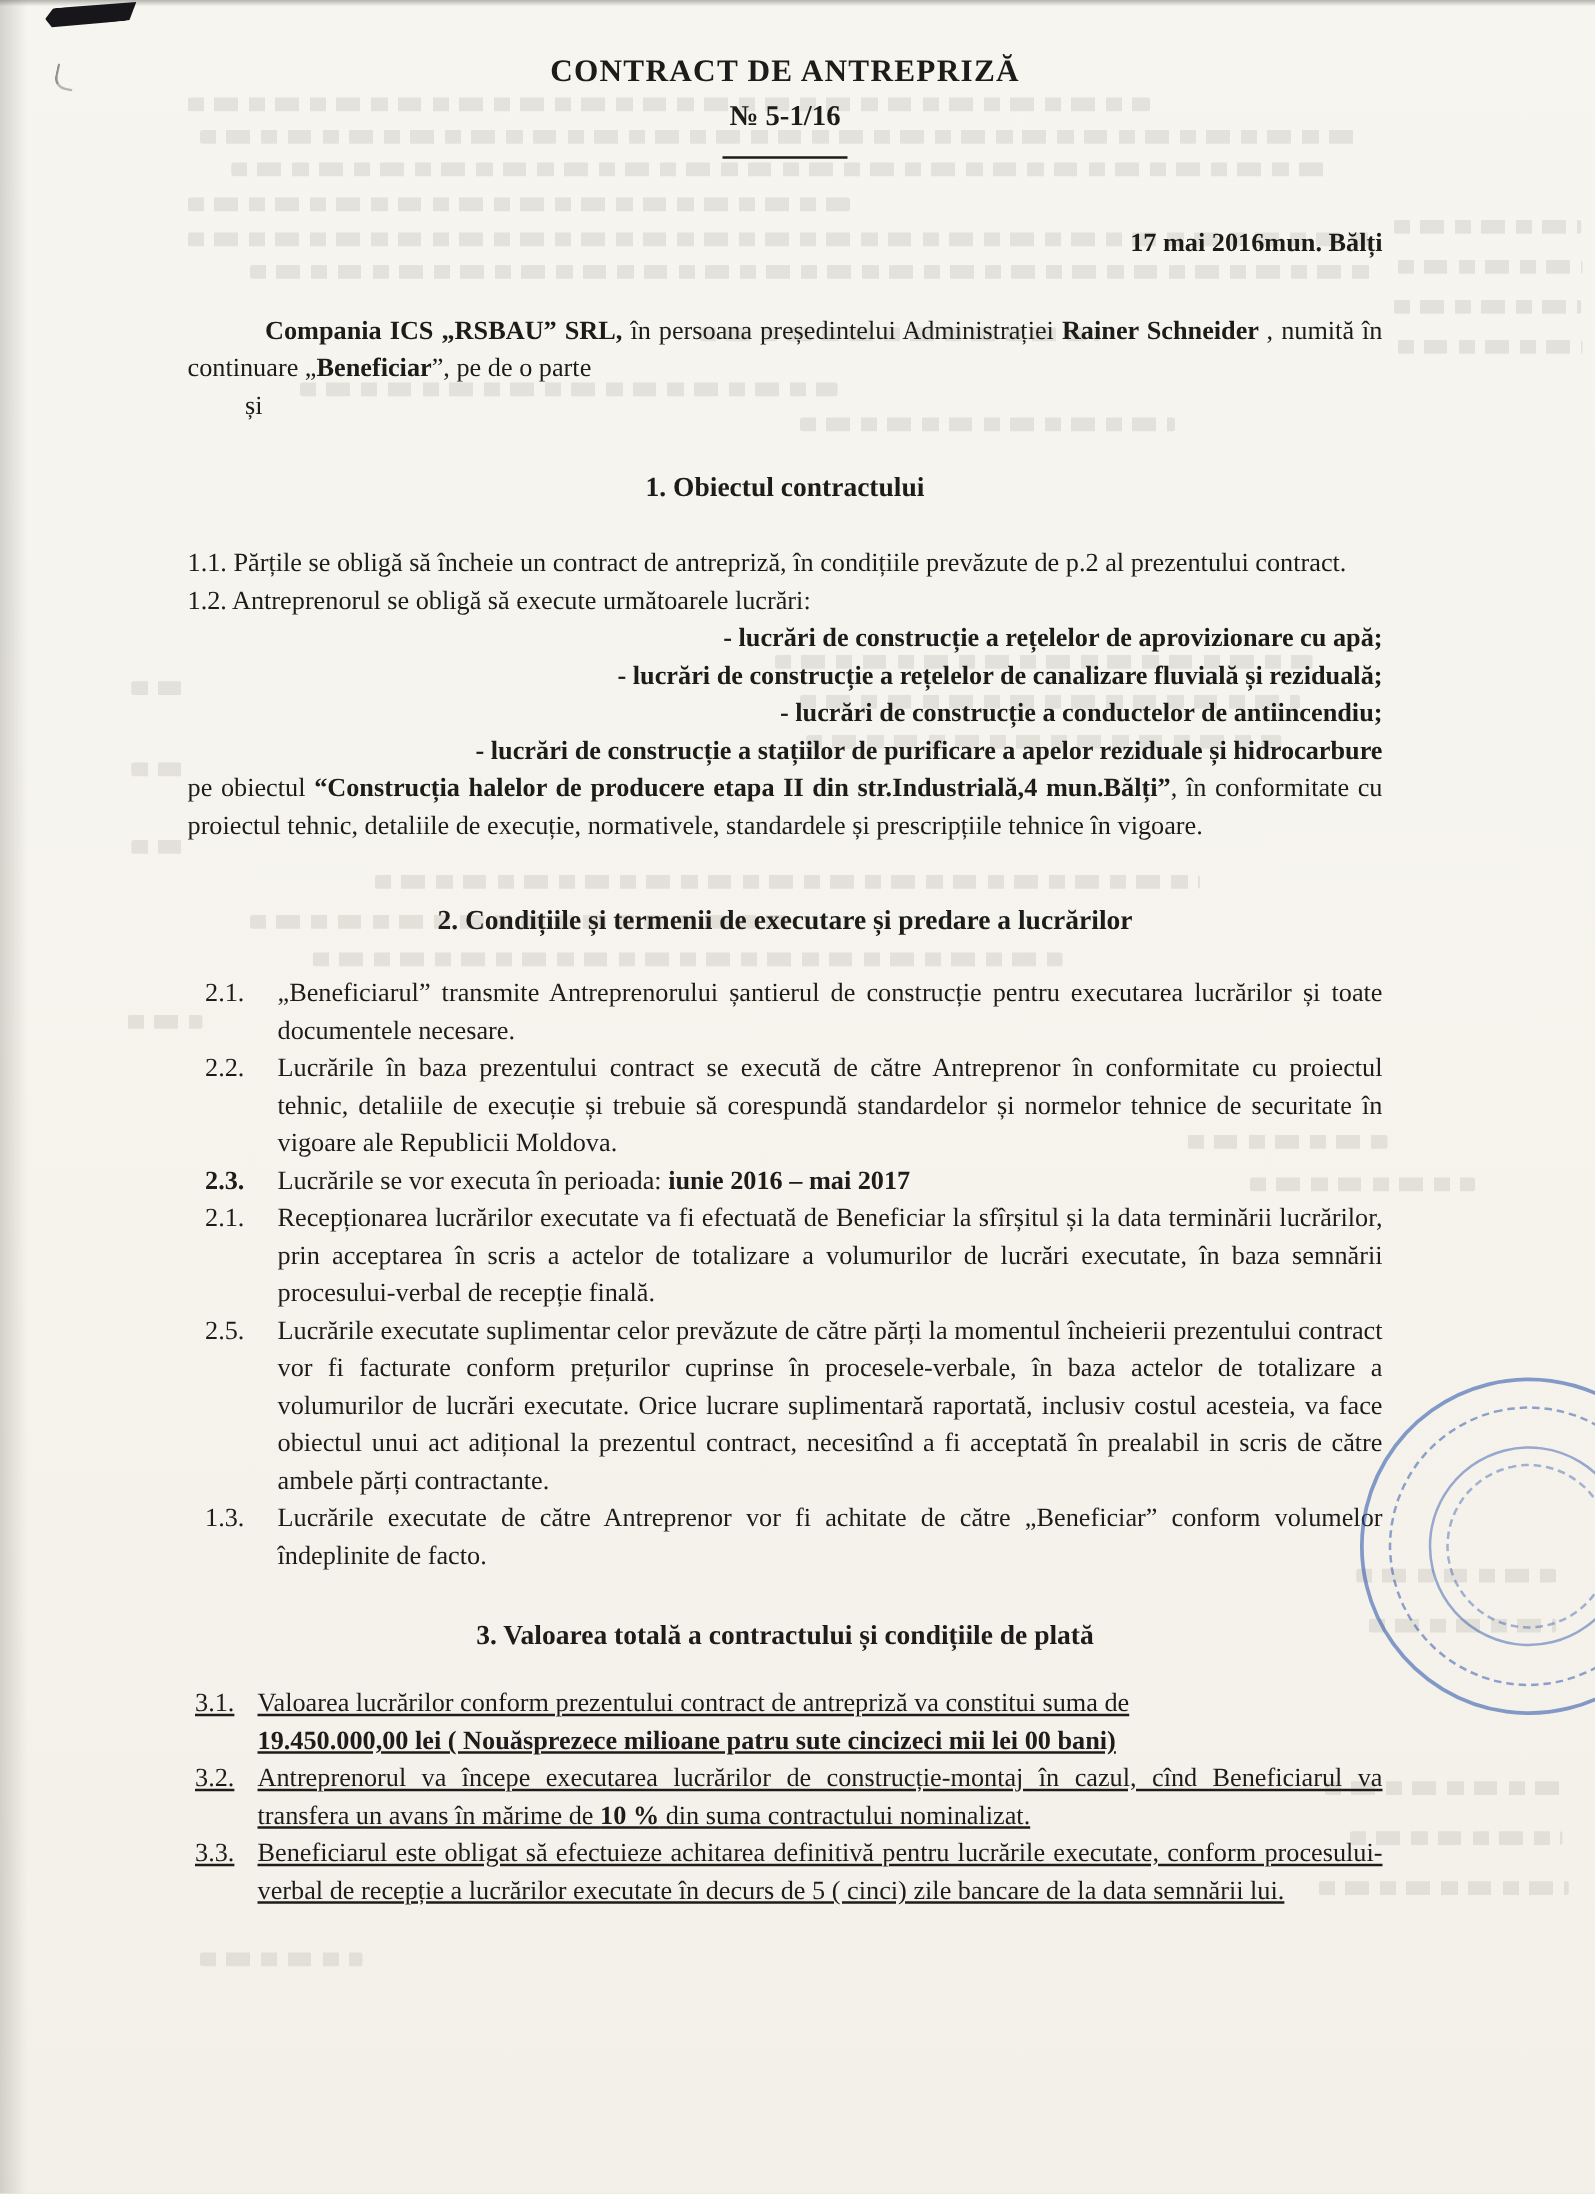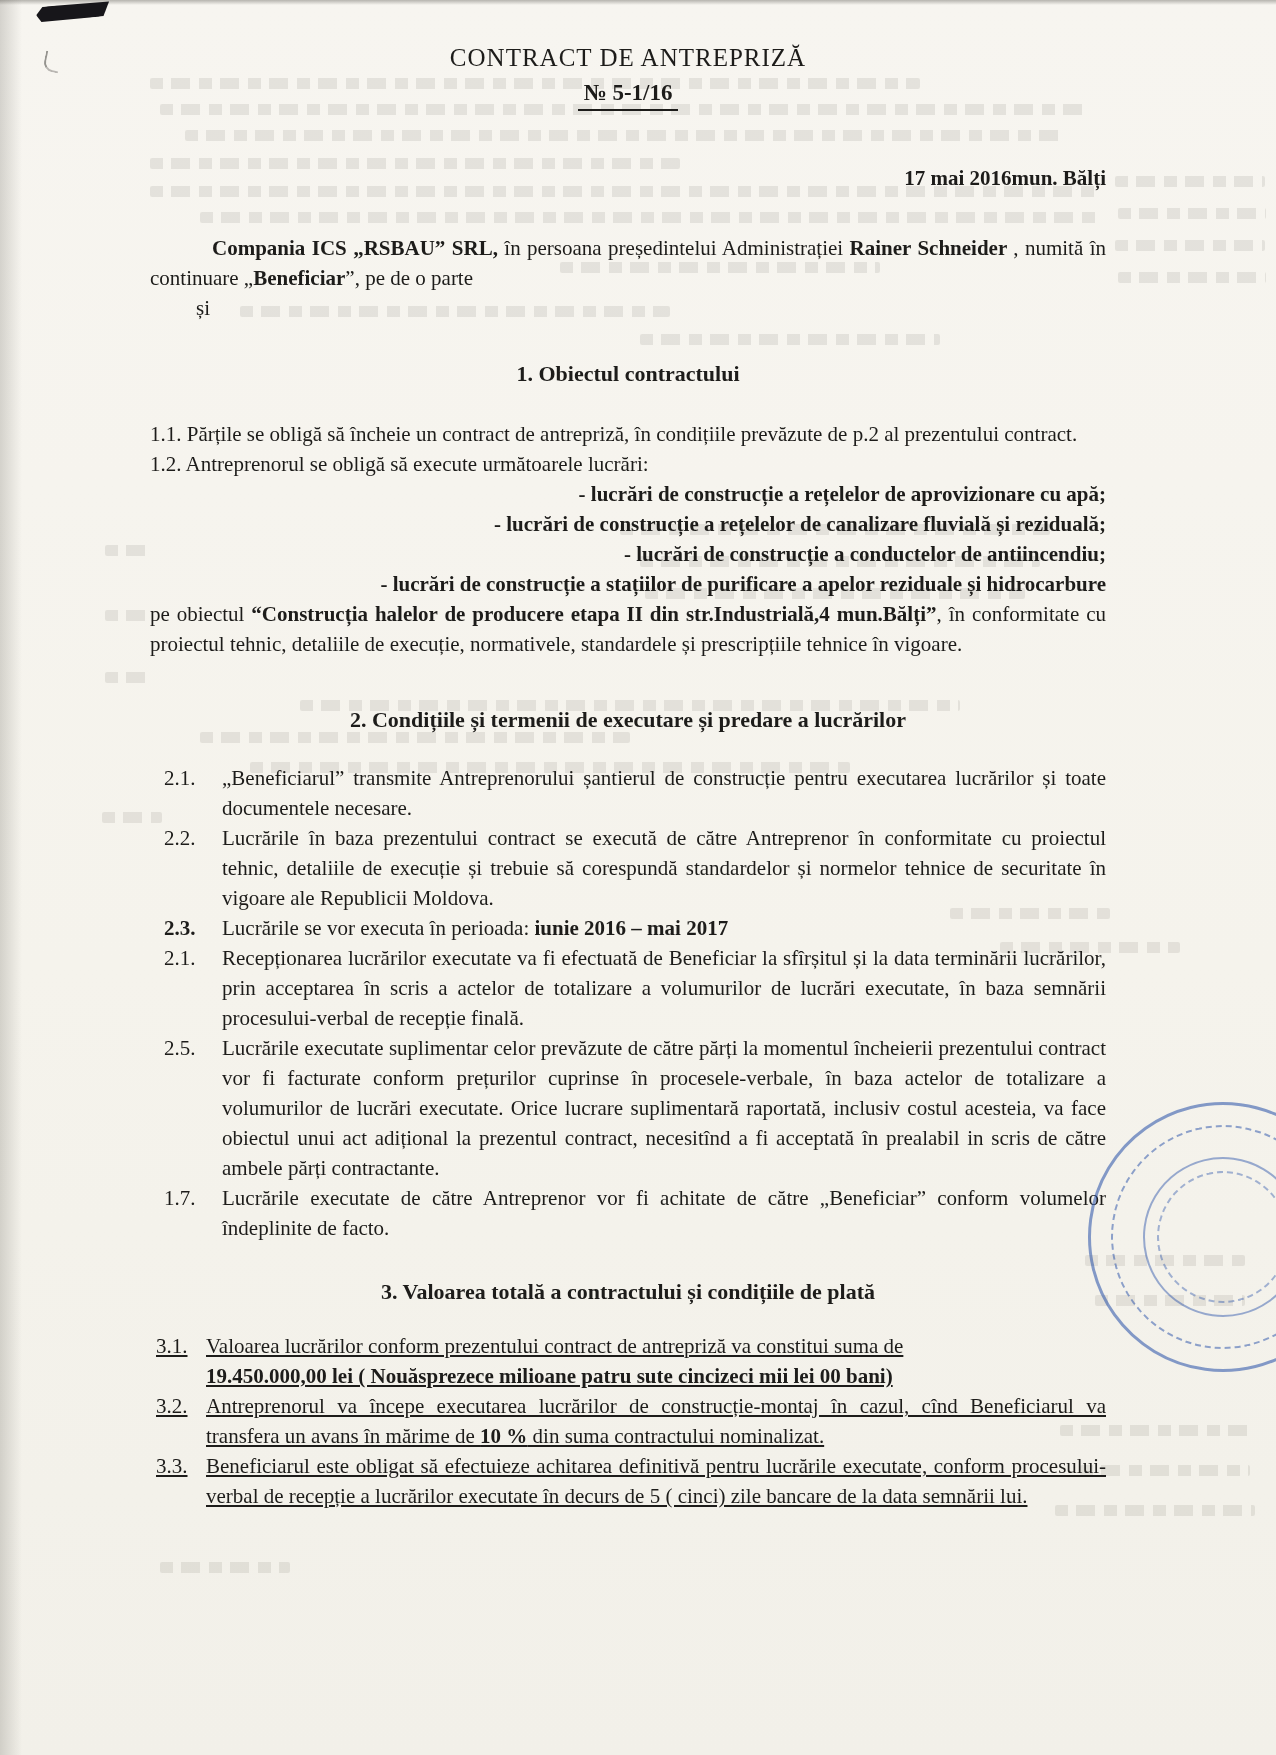--- a/index.html
+++ b/index.html
@@ -25,23 +25,23 @@
     border-left:2px solid rgba(70,68,64,.55);border-bottom:2px solid rgba(70,68,64,.35);
     border-radius:0 0 0 10px;transform:rotate(12deg);}
   
   .bl{position:absolute;display:block;height:11px;opacity:.13;filter:blur(.6px);border-radius:2px;
     background:repeating-linear-gradient(90deg,#6e6a60 0 13px,transparent 13px 21px,#6e6a60 21px 40px,transparent 40px 49px);}
   
   .content{position:absolute;left:150px;top:42px;width:956px;font-size:21px;line-height:30px;}
   .content p{margin:0;}
   .jp{text-align:justify;}
   .b{font-weight:bold;}
-  .title{text-align:center;font-weight:normal;font-size:25px;letter-spacing:1px;line-height:32px;}
+  .title{text-align:center;font-weight:bold;font-size:25px;letter-spacing:1px;line-height:32px;}
   .numline{text-align:center;font-weight:bold;font-size:23px;margin-top:4px;}
-  .numline .u{display:inline-block;border-bottom:2px solid #1d1c1a;padding:0 6px 1px;}
+  .numline .u{display:inline-block;border-bottom:2px solid #1d1c1a;padding:0 6px 17px;}
   .daterow{display:flex;justify-content:flex-end;font-weight:bold;margin-top:52px;padding-left:80px;}
   .ind{text-indent:62px;}
   .pre1{margin-top:40px !important;}
   .conj{margin-left:46px !important;}
   .h{text-align:center;font-weight:bold;font-size:22px;margin:36px 0 30px;}
   .h2sp{margin-top:46px;margin-bottom:28px;}
   .h3sp{margin-top:34px;margin-bottom:24px;}
   .c11{margin-top:2px !important;}
   .sub{margin-left:62px !important;font-weight:bold;}
   .bullet{margin-left:92px !important;font-weight:bold;text-align:right;}
@@ -145,21 +145,21 @@
     </div>
     <div class="item">
       <span class="n">2.1.</span>
       <span class="t">Recepționarea lucrărilor executate va fi efectuată de Beneficiar la sfîrșitul și la data terminării lucrărilor, prin acceptarea în scris a actelor de totalizare a volumurilor de lucrări executate, în baza semnării procesului-verbal de recepție finală.</span>
     </div>
     <div class="item">
       <span class="n">2.5.</span>
       <span class="t">Lucrările executate suplimentar celor prevăzute de către părți la momentul încheierii prezentului contract vor fi facturate conform prețurilor cuprinse în procesele-verbale, în baza actelor de totalizare a volumurilor de lucrări executate. Orice lucrare suplimentară raportată, inclusiv costul acesteia, va face obiectul unui act adițional la prezentul contract, necesitînd a fi acceptată în prealabil in scris de către ambele părți contractante.</span>
     </div>
     <div class="item">
-      <span class="n">1.7.</span>
+      <span class="n">1.3.</span>
       <span class="t">Lucrările executate de către Antreprenor vor fi achitate de către „Beneficiar” conform volumelor îndeplinite de facto.</span>
     </div>
 
     <div class="h h3sp">3.  Valoarea totală a contractului și condițiile de plată</div>
 
     <div class="item i3">
       <span class="n">3.1.</span>
       <span class="t"><span>Valoarea lucrărilor conform prezentului contract de antrepriză  va constitui suma de</span><span class="amount">19.450.000,00 lei ( Nouăsprezece milioane patru sute cincizeci mii lei 00 bani)</span></span>
     </div>
     <div class="item i3">

